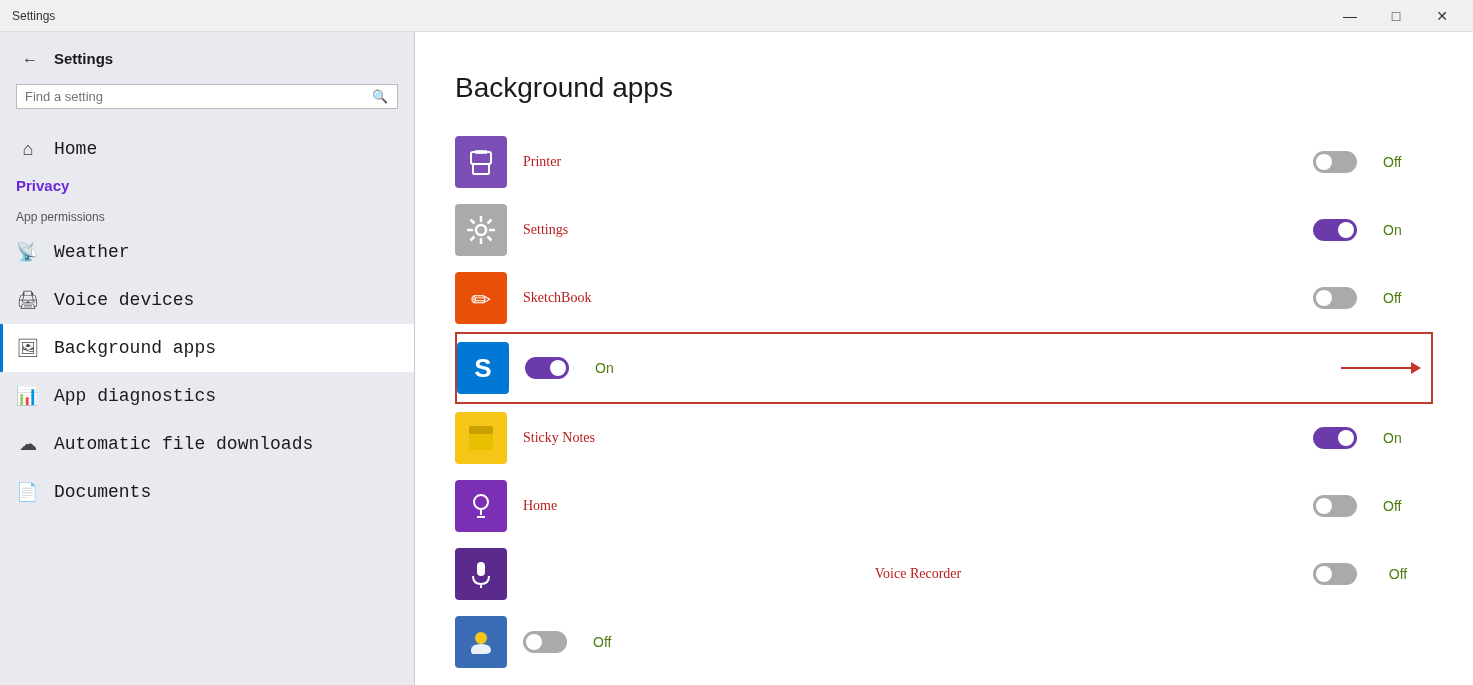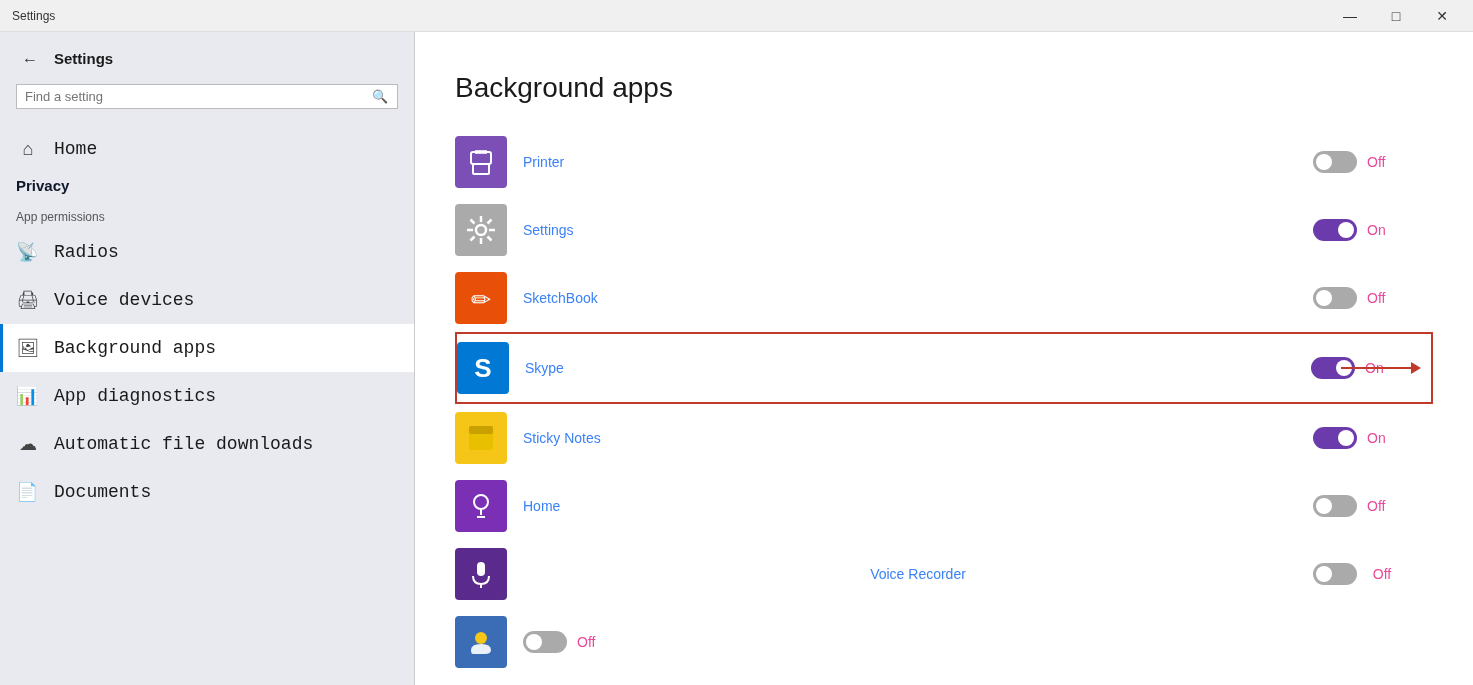--- a/index.html
+++ b/index.html
@@ -101,21 +101,21 @@
 
     .section-label {
       font-size: 12px;
       color: #555;
       padding: 8px 4px 4px 16px;
       font-weight: 400;
     }
     .section-title {
       font-size: 15px;
       font-weight: 700;
-      color: #0f172a;
+      color: #6d28d9;
       padding: 4px 16px 8px 16px;
     }
 
     .nav-item {
       display: flex;
       align-items: center;
       padding: 10px 16px;
       gap: 14px;
       cursor: pointer;
       color: #1a1a1a;
@@ -166,21 +166,22 @@
       margin-right: 16px;
       display: flex;
       align-items: center;
       justify-content: center;
       font-size: 28px;
       flex-shrink: 0;
     }
     .app-name {
       flex: 1;
       font-size: 14px;
-      color: #3b82f6;
+      color: #b91c1c;
+      font-family: Liberation Serif, serif;
     }
     .toggle-area {
       display: flex;
       align-items: center;
       gap: 10px;
       width: 120px;
     }
     .toggle {
       width: 44px;
       height: 22px;
@@ -197,22 +198,23 @@
       width: 16px;
       height: 16px;
       border-radius: 50%;
       background: white;
       transition: left 0.1s;
     }
     .toggle.on .toggle-thumb { left: 25px; }
     .toggle.off .toggle-thumb { left: 3px; }
     .toggle-label {
       font-size: 14px;
-      color: #ec4899;
+      color: #4d7c0f;
       width: 30px;
+      margin-left: 16px;
     }
 
     
     .skype-row {
       border: 2px solid #c0392b !important;
       position: relative;
     }
 
     
     .arrow-annotation {
@@ -250,21 +252,21 @@
     <div class="nav-item">
       <span class="nav-icon">⌂</span>
       <span class="nav-label">Home</span>
     </div>
 
     <div class="section-title">Privacy</div>
     <div class="section-label">App permissions</div>
 
     <div class="nav-item">
       <span class="nav-icon">📡</span>
-      <span class="nav-label">Radios</span>
+      <span class="nav-label">Weather</span>
     </div>
 
     <div class="nav-item">
       <span class="nav-icon">🖨</span>
       <span class="nav-label">Voice devices</span>
     </div>
 
     <div class="nav-item active">
       <span class="nav-icon">🖼</span>
       <span class="nav-label">Background apps</span>
@@ -343,21 +345,20 @@
             </div>
             <span class="toggle-label">Off</span>
           </div>
         </div>
         <div class="app-row skype-row" style="position: relative;">
           <div class="app-icon-wrapper" style="background: rgb(0, 120, 212); color: white; font-size: 28px; font-weight: bold;">
             <svg width="36" height="36" viewBox="0 0 36 36" xmlns="http://www.w3.org/2000/svg">
       <text x="18" y="27" text-anchor="middle" font-size="26" font-family="Arial" font-weight="bold" fill="white">S</text>
     </svg>
           </div>
-          <span class="app-name">Skype</span>
           <div class="toggle-area" style="position: relative;">
             <div class="toggle on">
               <div class="toggle-thumb"></div>
             </div>
             <span class="toggle-label">On</span>
           </div>
           <div class="arrow-annotation" style="position: absolute; right: 10px; top: 50%; transform: translateY(-50%); display: flex; align-items: center;">
             <div style="width:70px;height:2px;background:#c0392b;"></div>
             <div style="width:0;height:0;border-top:6px solid transparent;border-bottom:6px solid transparent;border-left:10px solid #c0392b;"></div>
           </div>

